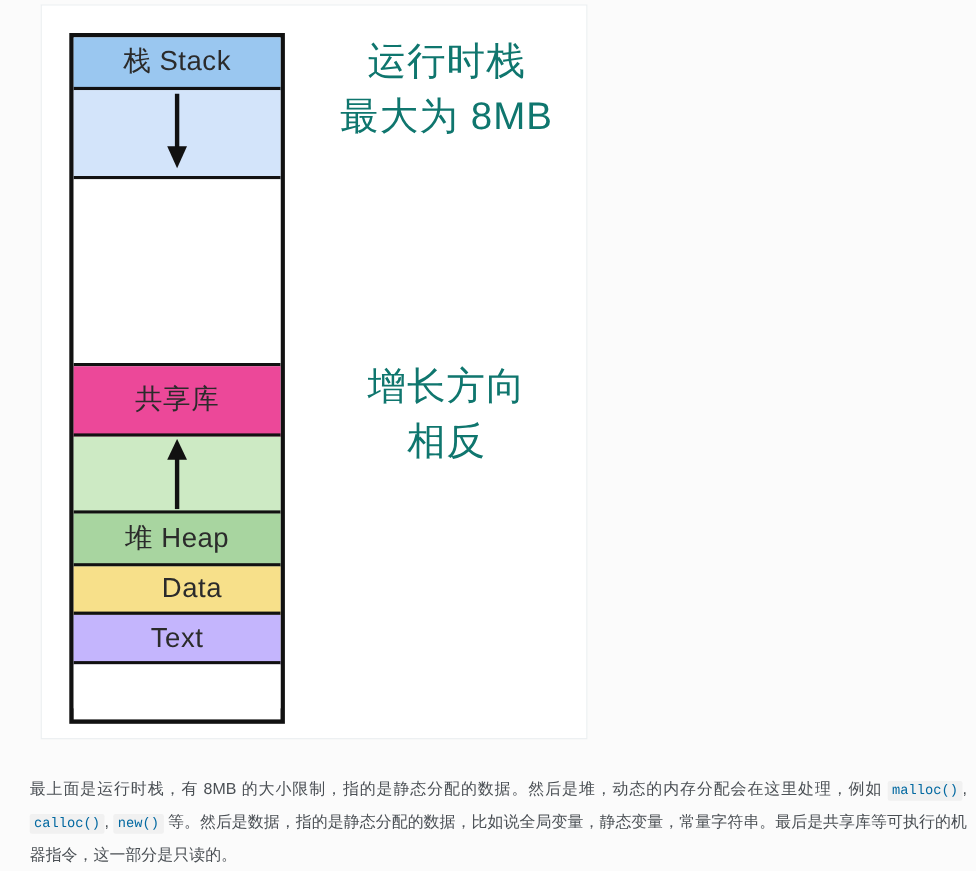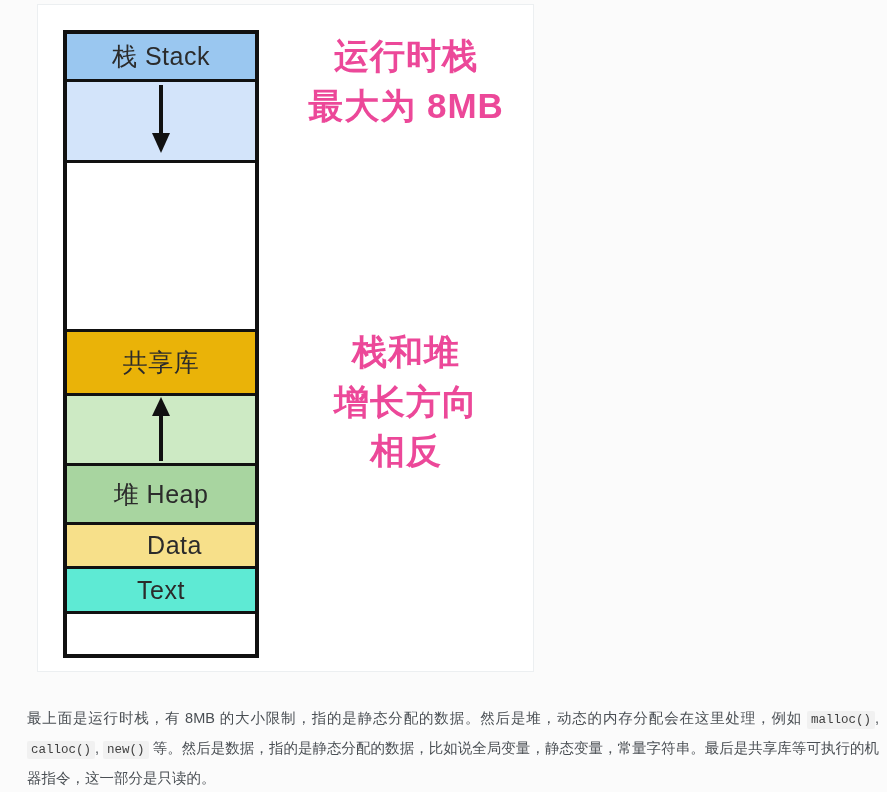--- a/index.html
+++ b/index.html
@@ -63,47 +63,46 @@
     letter-spacing: 0.5px;
     font-family: "Liberation Sans", "DejaVu Sans", sans-serif;
   }
 
   
   .blk-stack        { height: 48px;  }
   .blk-stackgrow    { height: 81px;  }
   .blk-gap          { height: 170px; }
   .blk-shared       { height: 64px;  }
   .blk-heapgrow     { height: 70px;  }
-  .blk-heap         { height: 60px;  }
+  .blk-heap         { height: 48px;  }
   .blk-data         { height: 44px; padding-left: 27px;  }
   .blk-text         { height: 45px;  }
   .blk-bottom       { height: 40px;  }
 
   
   .arrow-wrap {
     position: absolute;
     left: 0; right: 0; top: 0; bottom: 0;
     display: flex;
     align-items: center;
     justify-content: center;
     pointer-events: none;
   }
   .arrow-svg { display: block; }
 
   
   .annot {
     position: absolute;
     text-align: center;
-    color: #ec4899;
+    color: #0f766e;
     font-size: 35px;
     line-height: 1.42;
     letter-spacing: 1px;
     white-space: nowrap;
     font-family: "Liberation Sans", "DejaVu Sans", sans-serif;
-    font-weight: bold;
   }
   .annot-top  { left: 248px; top: 26px;  width: 240px; }
   .annot-mid  { left: 248px; top: 322px; width: 240px; }
   .annot-line { display: block; }
 
   
   .caption {
     position: absolute;
     left: 27px;
     top: 688px;
@@ -111,21 +110,21 @@
     font-size: 14.5px;
     line-height: 2.08;
     color: #4a4f54;
     text-align: justify;
     font-family: "Liberation Sans", "DejaVu Sans", sans-serif;
   }
   .caption code {
     font-family: "Liberation Mono", "DejaVu Sans Mono", monospace;
     font-size: 12.5px;
     background: #f1f1f1;
-    color: #404040;
+    color: #0369a1;
     padding: 2px 4px;
     border-radius: 2px;
   }
 </style>
 </head>
 <body>
 
 <div class="figure-card">
 
   <div class="mem-diagram">
@@ -138,55 +137,54 @@
       <span class="arrow-wrap">
         <svg class="arrow-svg" width="24" height="72" viewBox="0 0 24 72" aria-hidden="true">
           <line x1="12" y1="0" x2="12" y2="52" stroke="#111111" stroke-width="4"></line>
           <polygon points="12,68 3,48 21,48" fill="#111111"></polygon>
         </svg>
       </span>
     </div>
 
     <div class="mem-block blk-gap" style="background:#ffffff;"></div>
 
-    <div class="mem-block blk-shared" style="background:#eab308;text-align:right;">
+    <div class="mem-block blk-shared" style="background:#ec4899;text-align:right;">
       <span class="mem-label">共享库</span>
     </div>
 
     <div class="mem-block blk-heapgrow" style="background:#cdeac4;">
       <span class="arrow-wrap">
         <svg class="arrow-svg" width="24" height="64" viewBox="0 0 24 64" aria-hidden="true">
           <line x1="12" y1="64" x2="12" y2="14" stroke="#111111" stroke-width="4"></line>
           <polygon points="12,0 3,19 21,19" fill="#111111"></polygon>
         </svg>
       </span>
     </div>
 
     <div class="mem-block blk-heap" style="background:#a8d5a0;">
       <span class="mem-label">堆 Heap</span>
     </div>
 
     <div class="mem-block blk-data" style="background:#f7e08a;">
       <span class="mem-label">Data</span>
     </div>
 
-    <div class="mem-block blk-text" style="background:#5eead4;align-items:center;">
+    <div class="mem-block blk-text" style="background:#c4b5fd;align-items:center;">
       <span class="mem-label">Text</span>
     </div>
 
     <div class="mem-block blk-bottom" style="background:#ffffff;"></div>
 
   </div>
 
   <div class="annot annot-top">
     <span class="annot-line">运行时栈</span>
     <span class="annot-line">最大为 8MB</span>
   </div>
 
   <div class="annot annot-mid">
-    <span class="annot-line">栈和堆</span>
     <span class="annot-line">增长方向</span>
     <span class="annot-line">相反</span>
   </div>
 
 </div>
 
 <p class="caption"><span>最上面是运行时栈，有 8MB 的大小限制，指的是静态分配的数据。然后是堆，动态的内存分配会在这里处理，例如 </span><code>malloc()</code><span>, </span><code>calloc()</code><span>, </span><code>new()</code><span> 等。然后是数据，指的是静态分配的数据，比如说全局变量，静态变量，常量字符串。最后是共享库等可执行的机器指令，这一部分是只读的。</span></p>
 
 </body></html>

